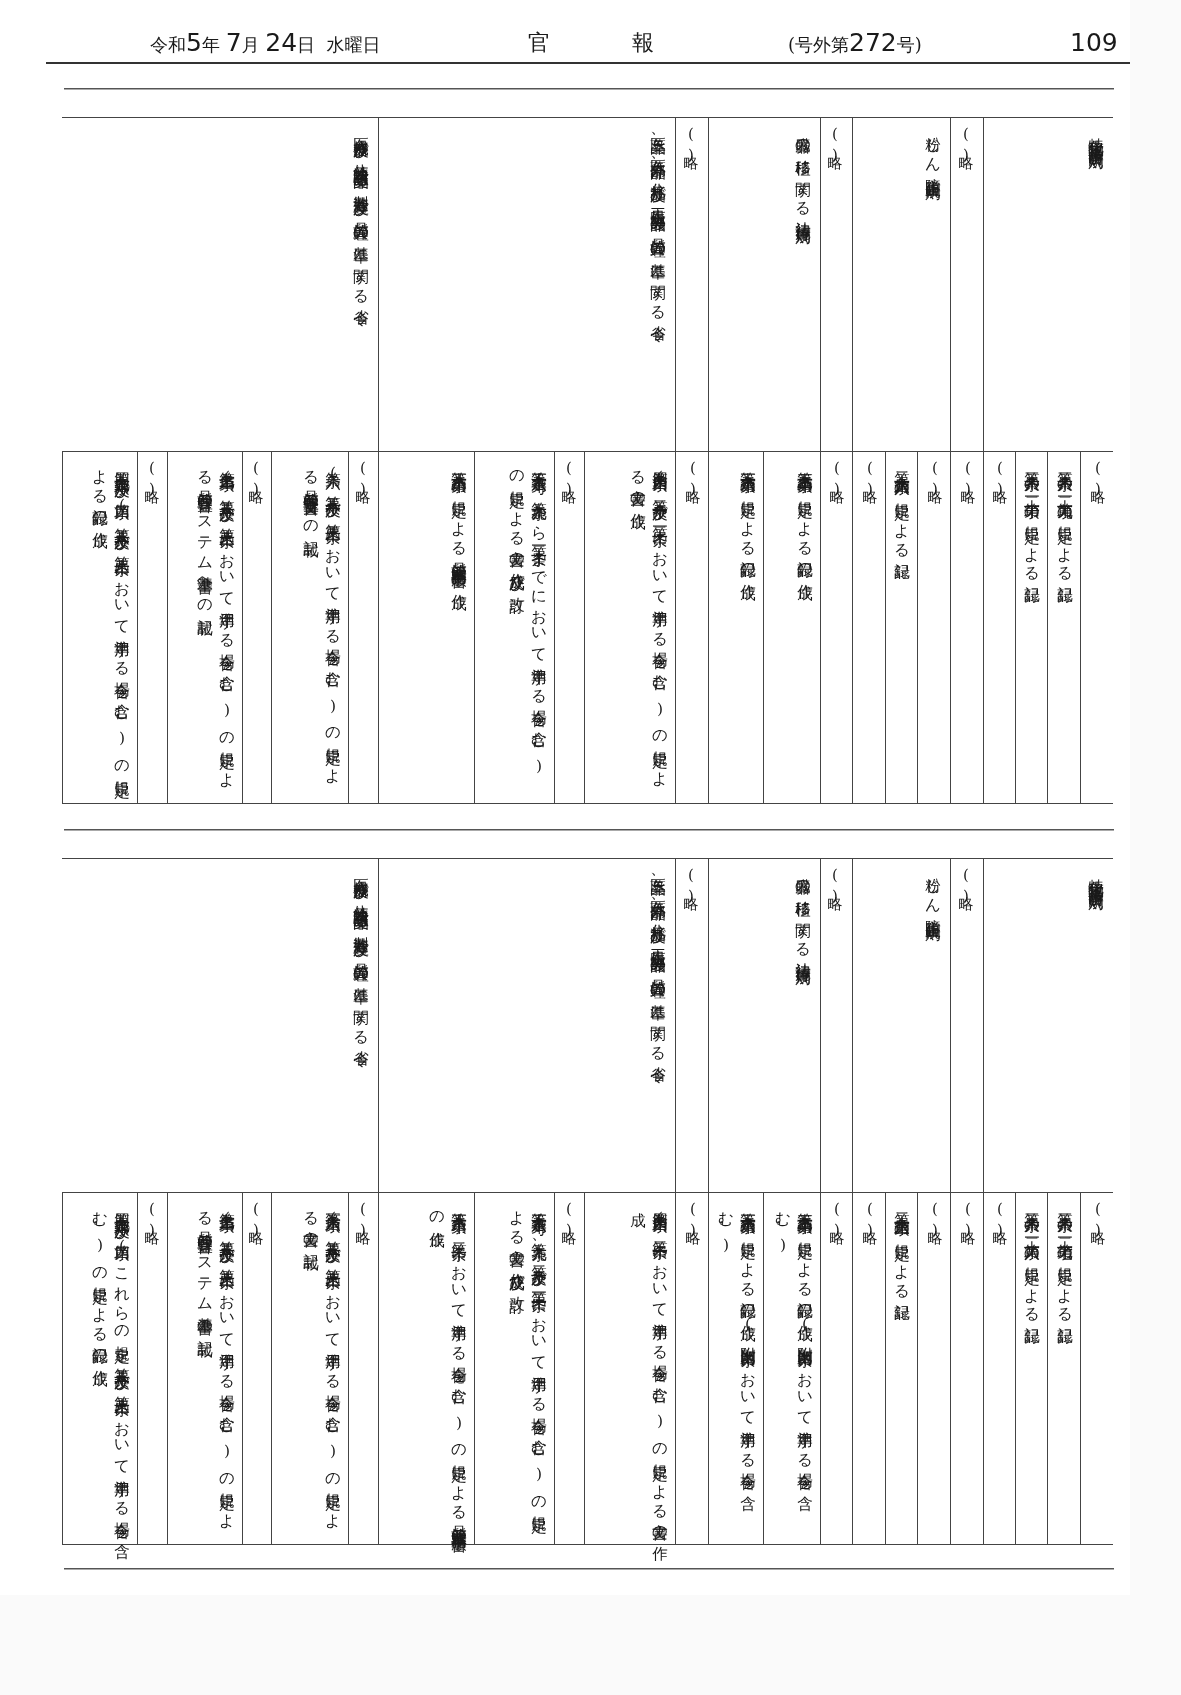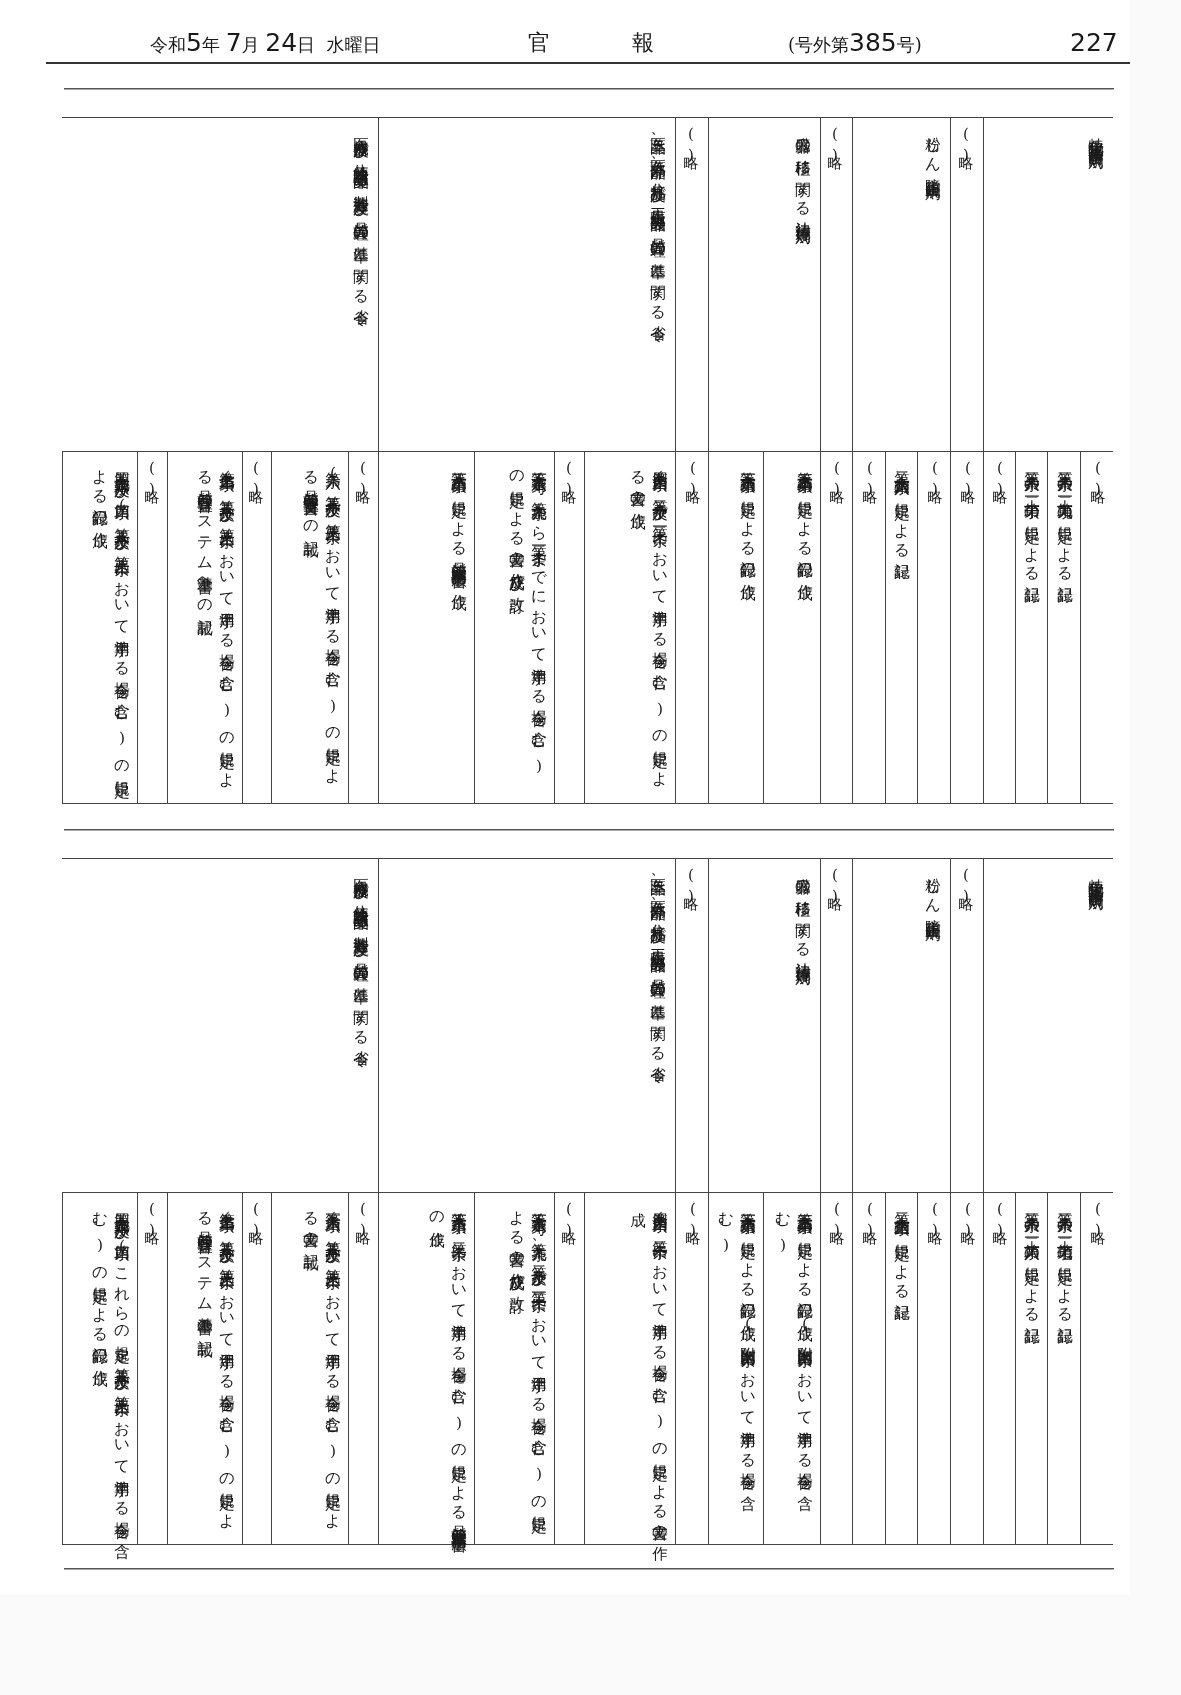--- a/index.html
+++ b/index.html
@@ -24,24 +24,24 @@
 
   <div class="hdr" style="left:150px;">
     <span>令和</span><span class="big">5</span><span>年</span>
     <span class="big">7</span><span>月</span>
     <span class="big">24</span><span>日</span>
     &nbsp;<span>水曜日</span>
   </div>
   <div class="hdr" style="left:528px;font-size:22px;">官</div>
   <div class="hdr" style="left:632px;font-size:22px;">報</div>
   <div class="hdr" style="left:788px;">
-    <span>(号外第</span><span class="big">385</span><span>号)</span>
+    <span>(号外第</span><span class="big">272</span><span>号)</span>
   </div>
   <div class="hdr" style="left:1070px;">
-    <span class="big">227</span>
+    <span class="big">109</span>
   </div>
   <div class="hdr-rule"></div>
 
   <div class="hrule" style="top:88px;"></div>
   <div class="hrule" style="top:829px;"></div>
   <div class="hrule" style="top:1568px;"></div>
 
   <div class="tbl" id="t1" style="top:117px;height:686px;">
       <div class="hline" style="left: 0px; top: 0px; width: 1051px;"></div>
       <div class="hline" style="left: 0px; top: 334px; width: 1051px;"></div>

